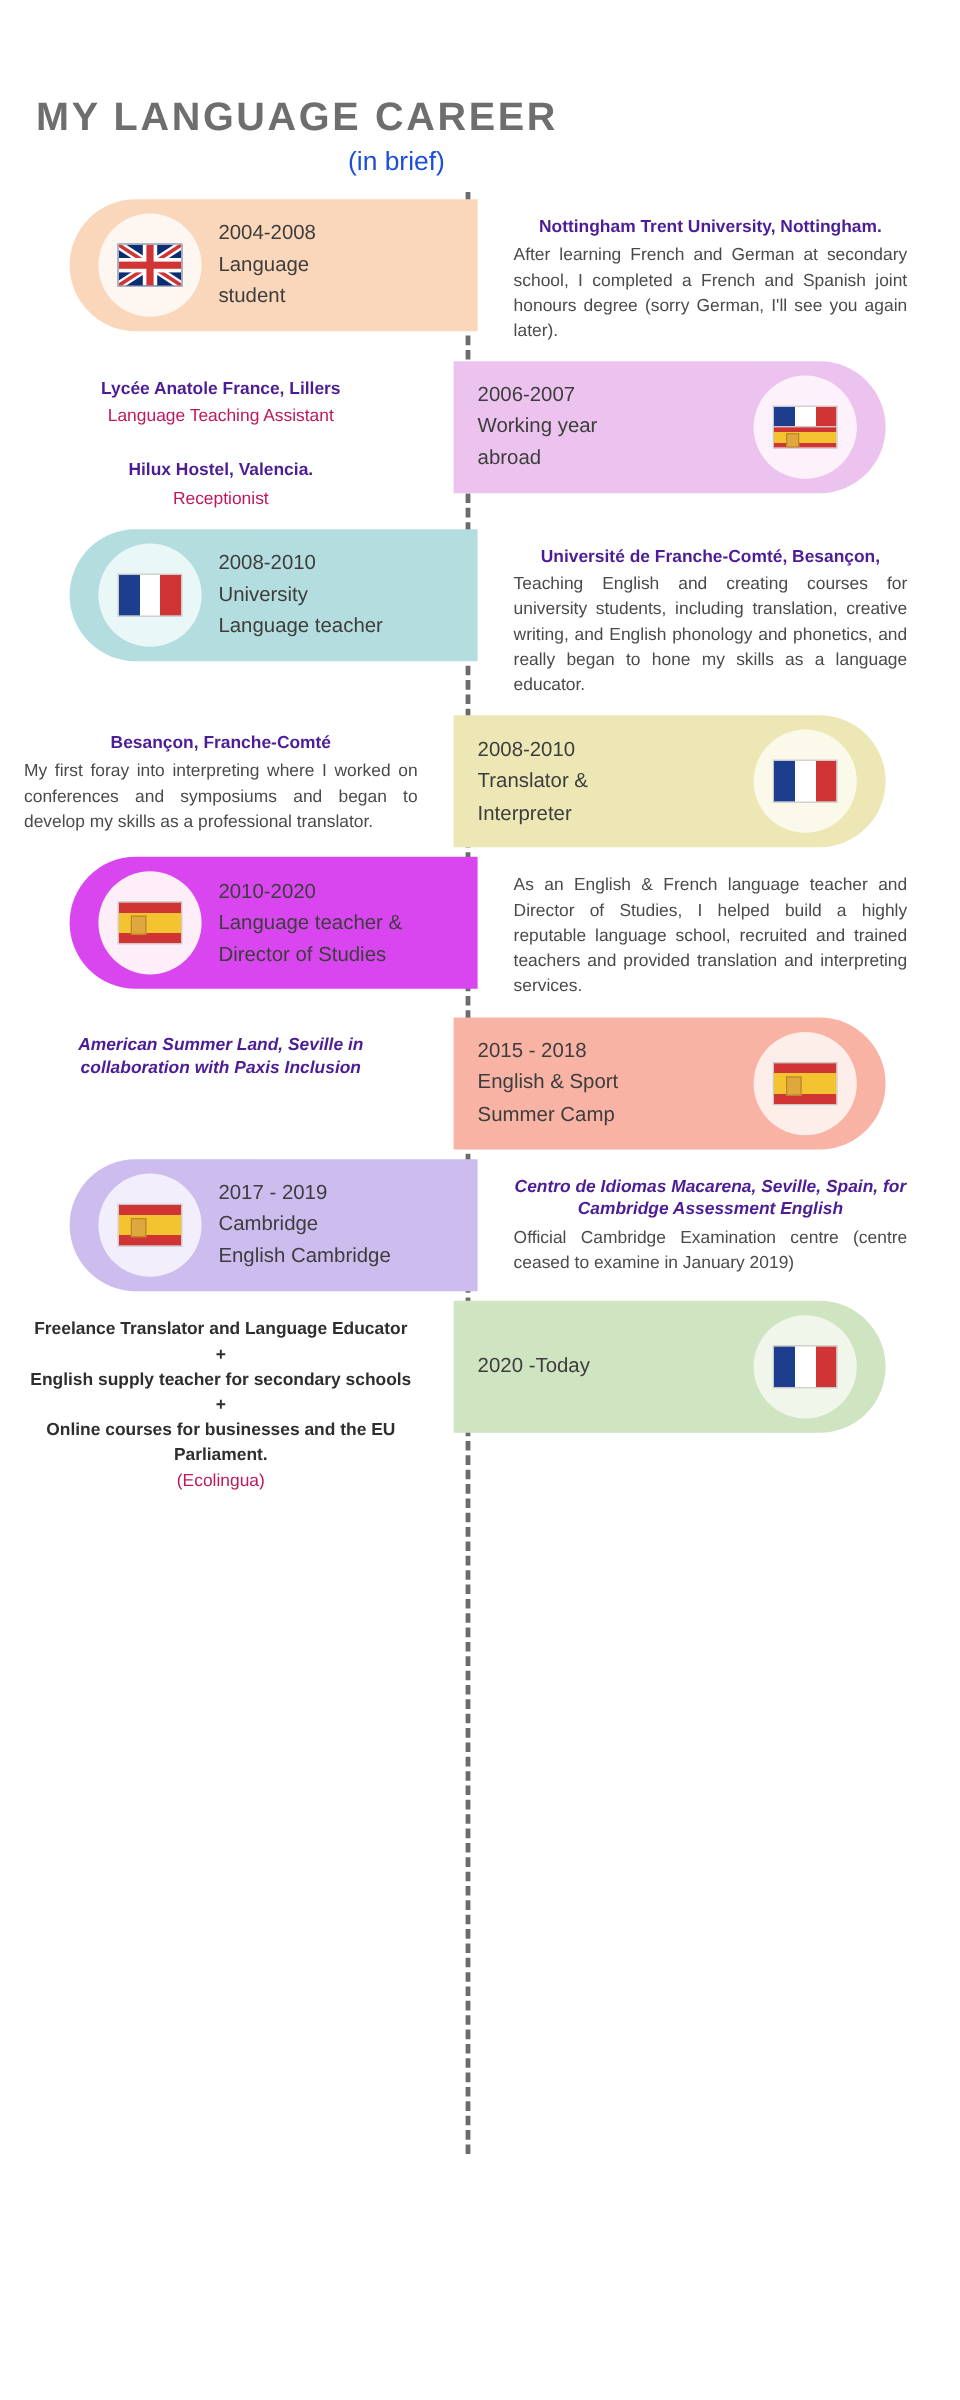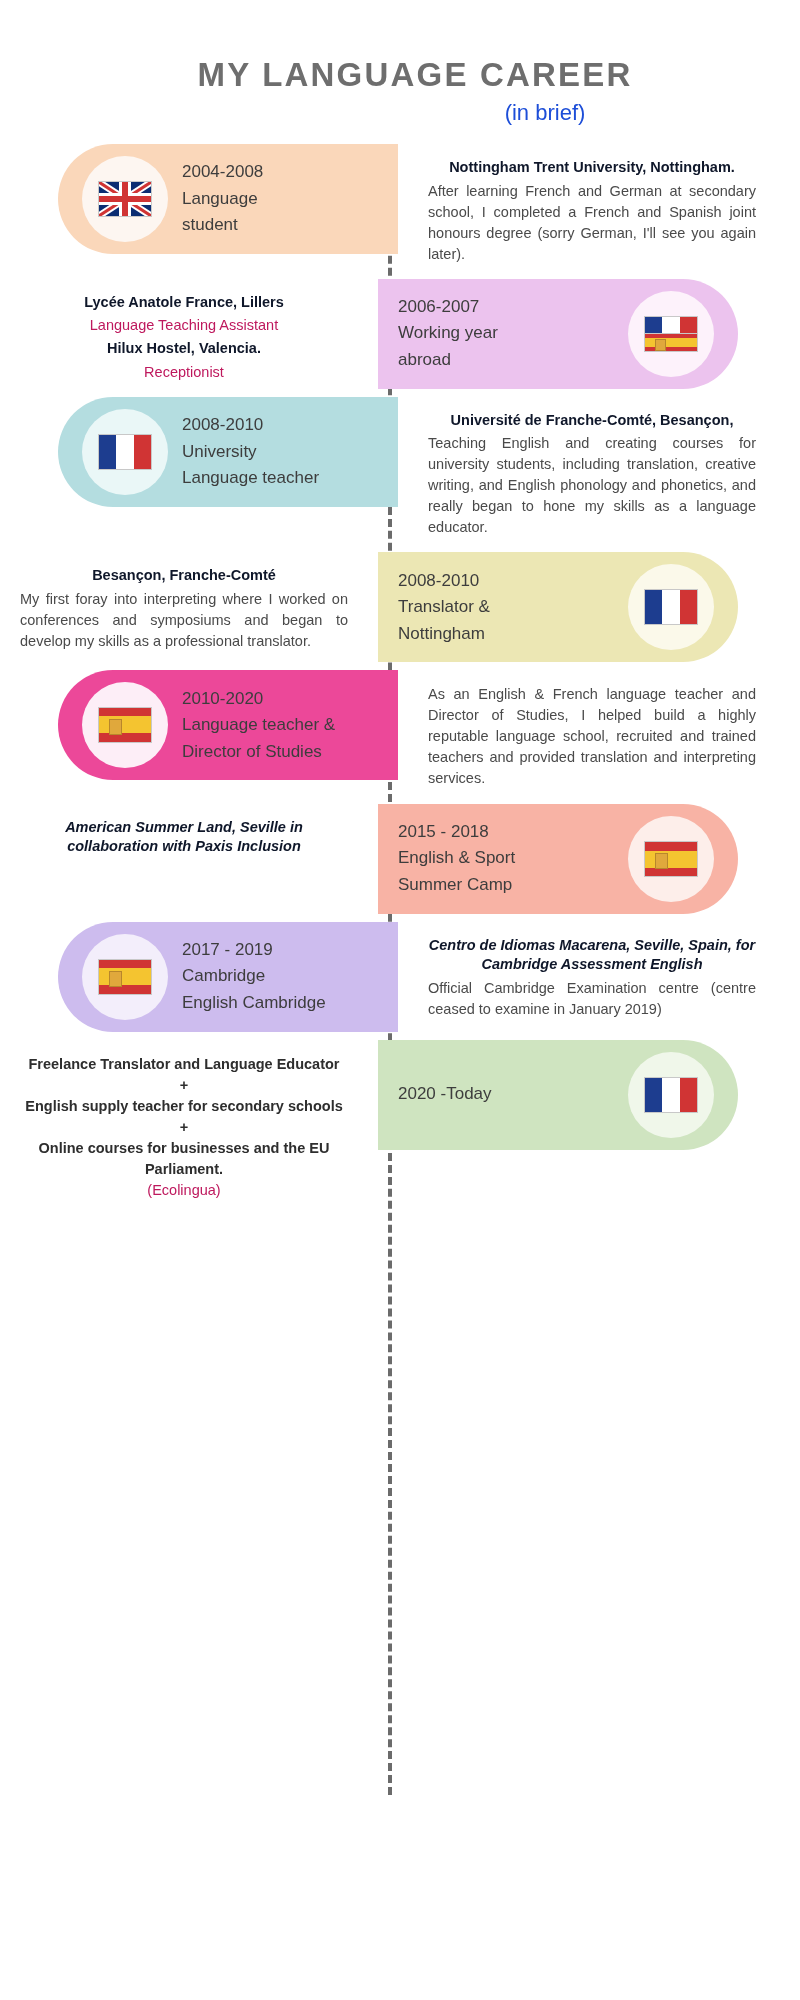--- a/index.html
+++ b/index.html
@@ -11,22 +11,22 @@
   }
   .page {
     position: relative;
     width: 800px; height: 2000px;
     background: #ffffff;
     overflow: hidden;
   }
 
   
   .header {
-    padding-top: 56px;
-    text-align: center;
+    padding-top: 78px;
+    text-align: left;
   }
   .title {
     font-size: 33px;
     font-weight: bold;
     letter-spacing: 2.2px;
     color: #6e6e6e;
     margin: 0;
     padding-left: 30px;
   }
   .subtitle {
@@ -158,21 +158,21 @@
     color: #4a4a4a;
     line-height: 1.45;
     text-align: justify;
     padding: 6px 16px;
   }
   .desc.right { width: 360px; margin-left: 24px; padding-top: 14px; }
   .desc.left  { width: 360px; margin-right: 24px; padding-top: 14px; }
   .desc .head {
     display: block;
     font-weight: bold;
-    color: #0f172a;
+    color: #4c1d95;
     text-align: center;
     margin-bottom: 3px;
     line-height: 1.35;
   }
   .desc .head.italic { font-style: italic; }
   .desc .body { display: block; }
   .desc.center { text-align: center; }
   .desc .sub { display:block; text-align:center; color:#be185d; }
   .desc .bold-center { display:block; text-align:center; font-weight:bold; color:#2e2e2e; line-height:1.45; }
   .plus { display:block; text-align:center; font-weight:bold; color:#2e2e2e; }
@@ -219,21 +219,21 @@
           <span class="body">After learning French and German at secondary school, I completed a French and Spanish joint honours degree (sorry German, I'll see you again later).</span>
         </div>
       </div>
     </div>
 
     <div class="row">
       <div class="col-left">
         <div class="desc left center" style="text-align:center;">
           <span class="head">Lycée Anatole France, Lillers</span>
           <span class="sub">Language Teaching Assistant</span>
-          <span class="head" style="margin-top:3px;">Hilux Hostel, Valencia.</span>
+          <span class="head" style="margin-top:25px;">Hilux Hostel, Valencia.</span>
           <span class="sub">Receptionist</span>
         </div>
       </div>
       <div class="col-right">
         <div class="pill right" style="background:#ecc3ee;">
           <div class="pill-text">
             <div>2006-2007</div>
             <div>Working year</div>
             <div>abroad</div>
           </div>
@@ -273,32 +273,32 @@
         <div class="desc left">
           <span class="head">Besançon, Franche-Comté</span>
           <span class="body">My first foray into interpreting where I worked on conferences and symposiums and began to develop my skills as a professional translator.</span>
         </div>
       </div>
       <div class="col-right">
         <div class="pill right" style="background:#ece7b4;">
           <div class="pill-text">
             <div>2008-2010</div>
             <div>Translator &amp;</div>
-            <div>Nottingham</div>
+            <div>Interpreter</div>
           </div>
           <div class="flag-circle" style="margin-left:auto; background:#fbf9ea;">
             <div class="flag fr"></div>
           </div>
         </div>
       </div>
     </div>
 
     <div class="row">
       <div class="col-left">
-        <div class="pill left" style="background:#ec4899;">
+        <div class="pill left" style="background:#d946ef;">
           <div class="flag-circle" style="background:#fdeef7;">
             <div class="flag es"></div>
           </div>
           <div class="pill-text">
             <div>2010-2020</div>
             <div>Language teacher &amp;</div>
             <div>Director of Studies</div>
           </div>
         </div>
       </div>

